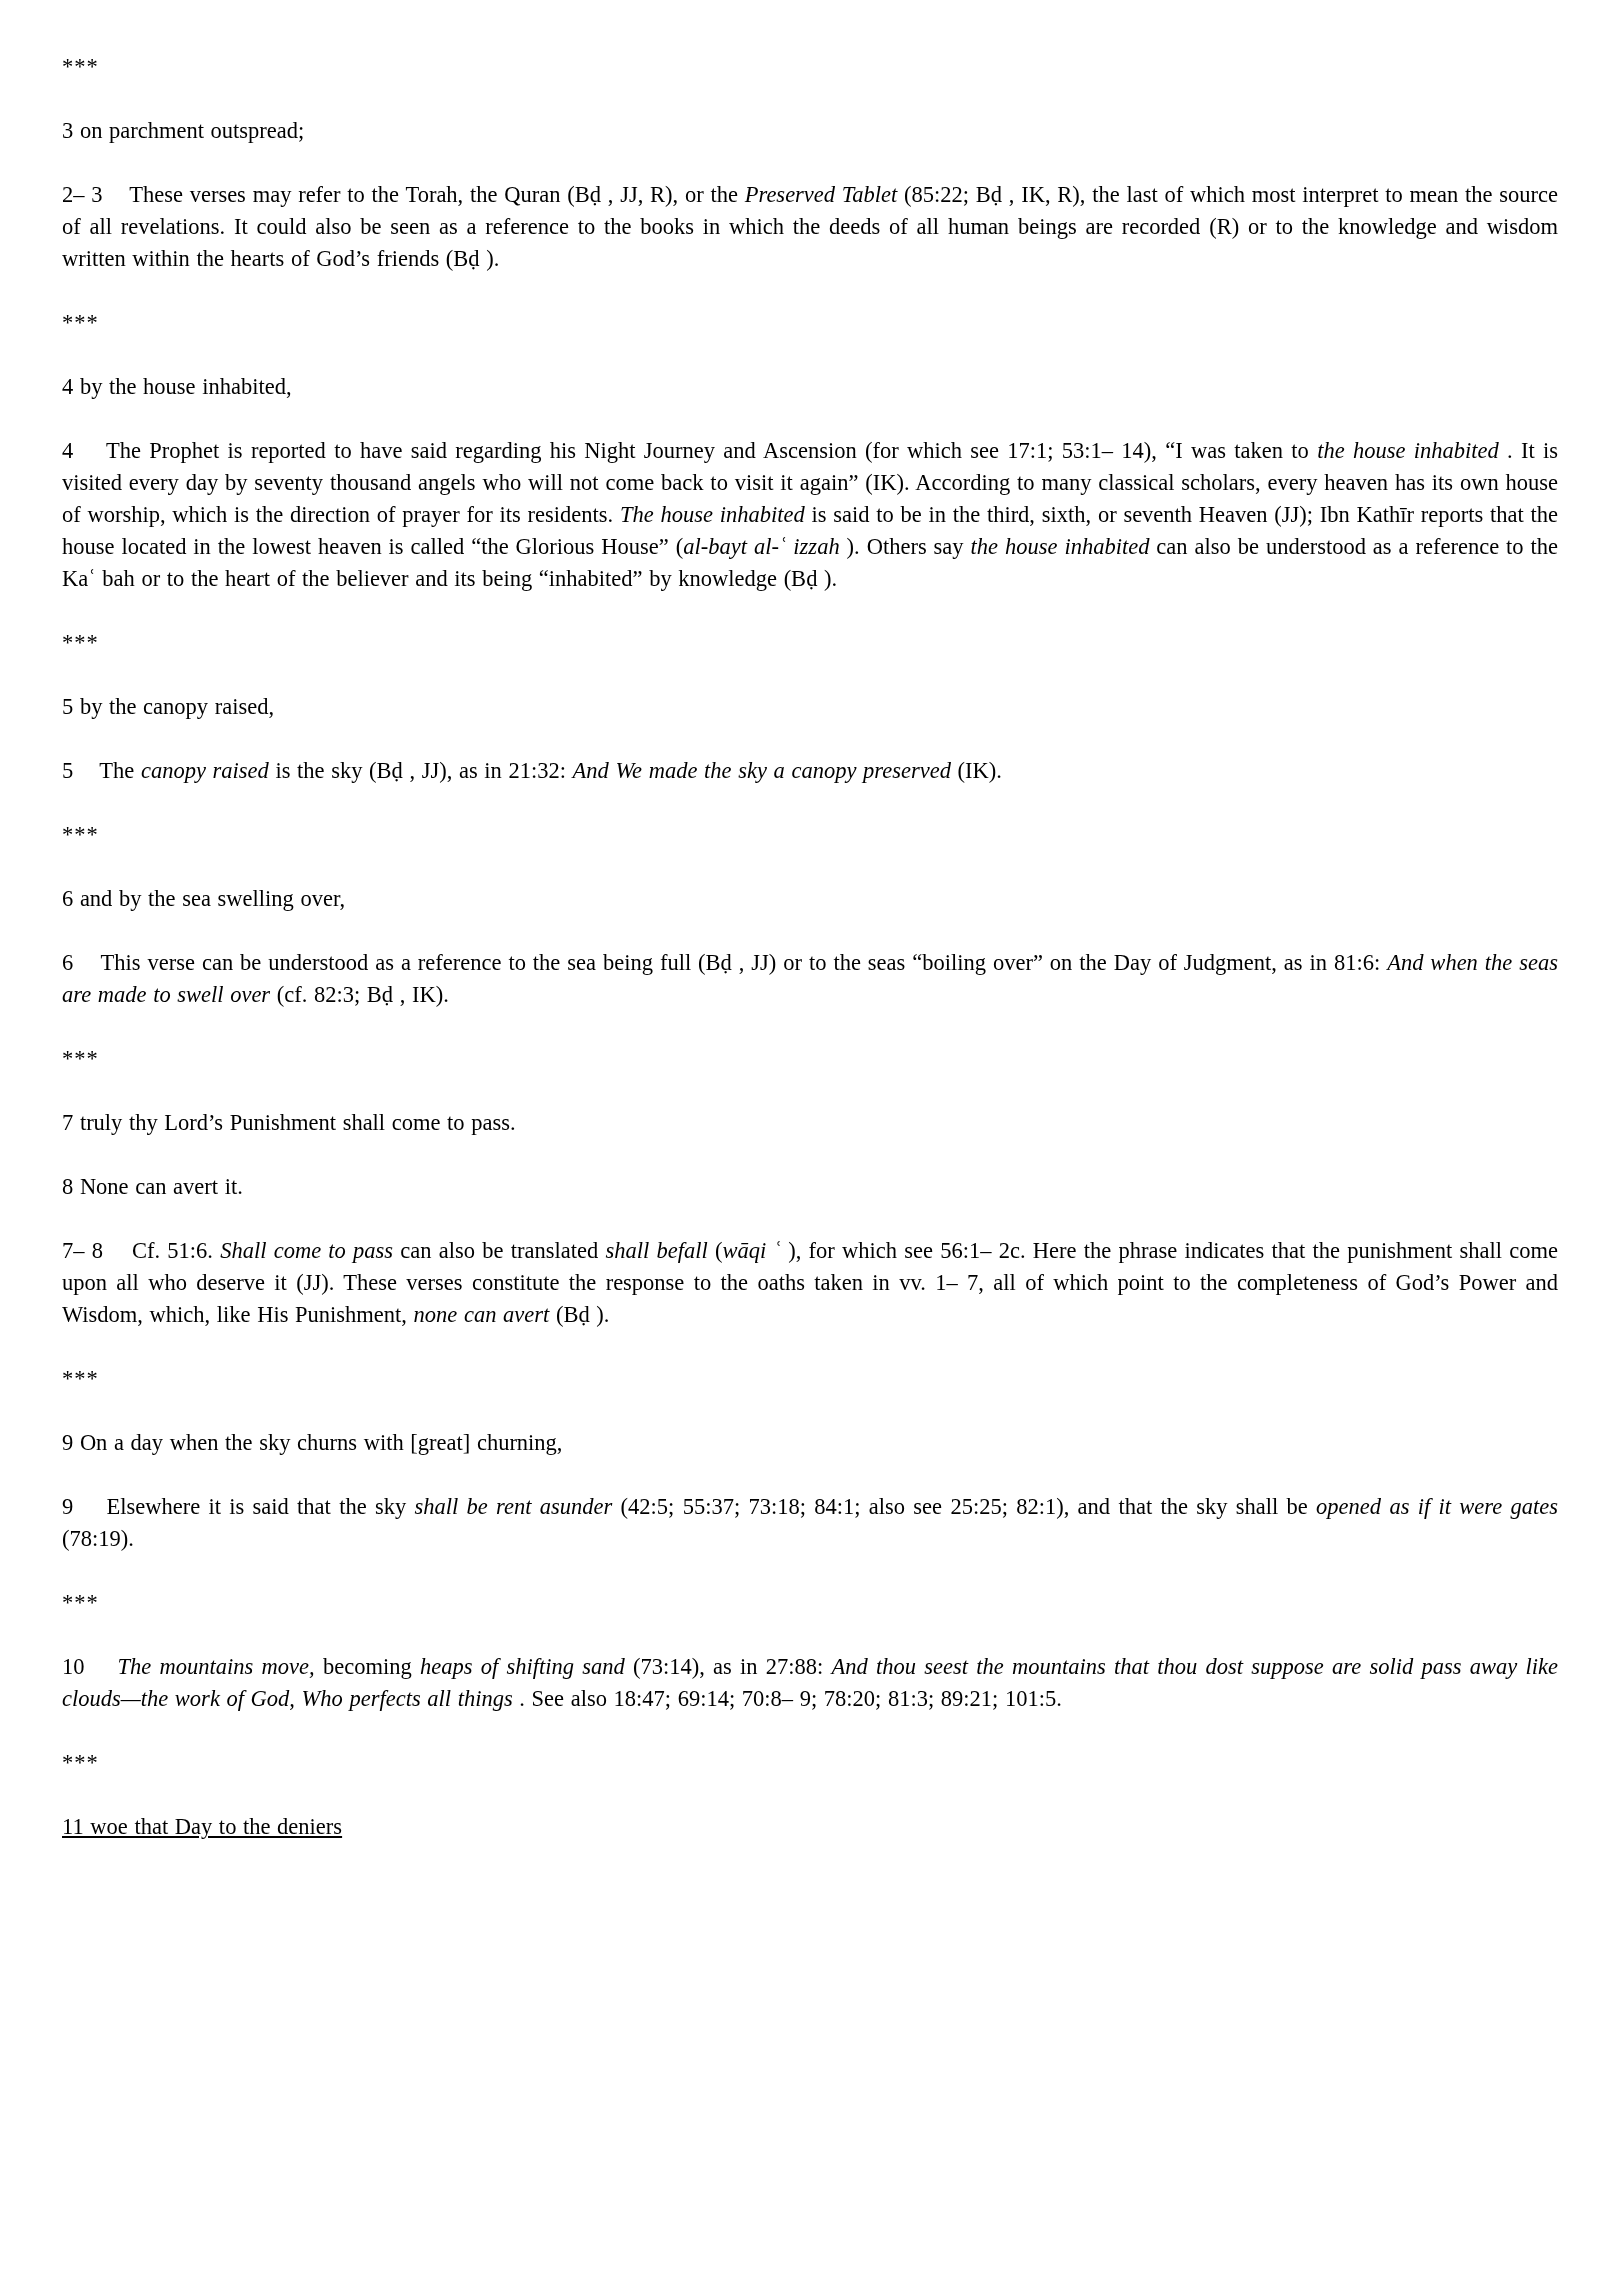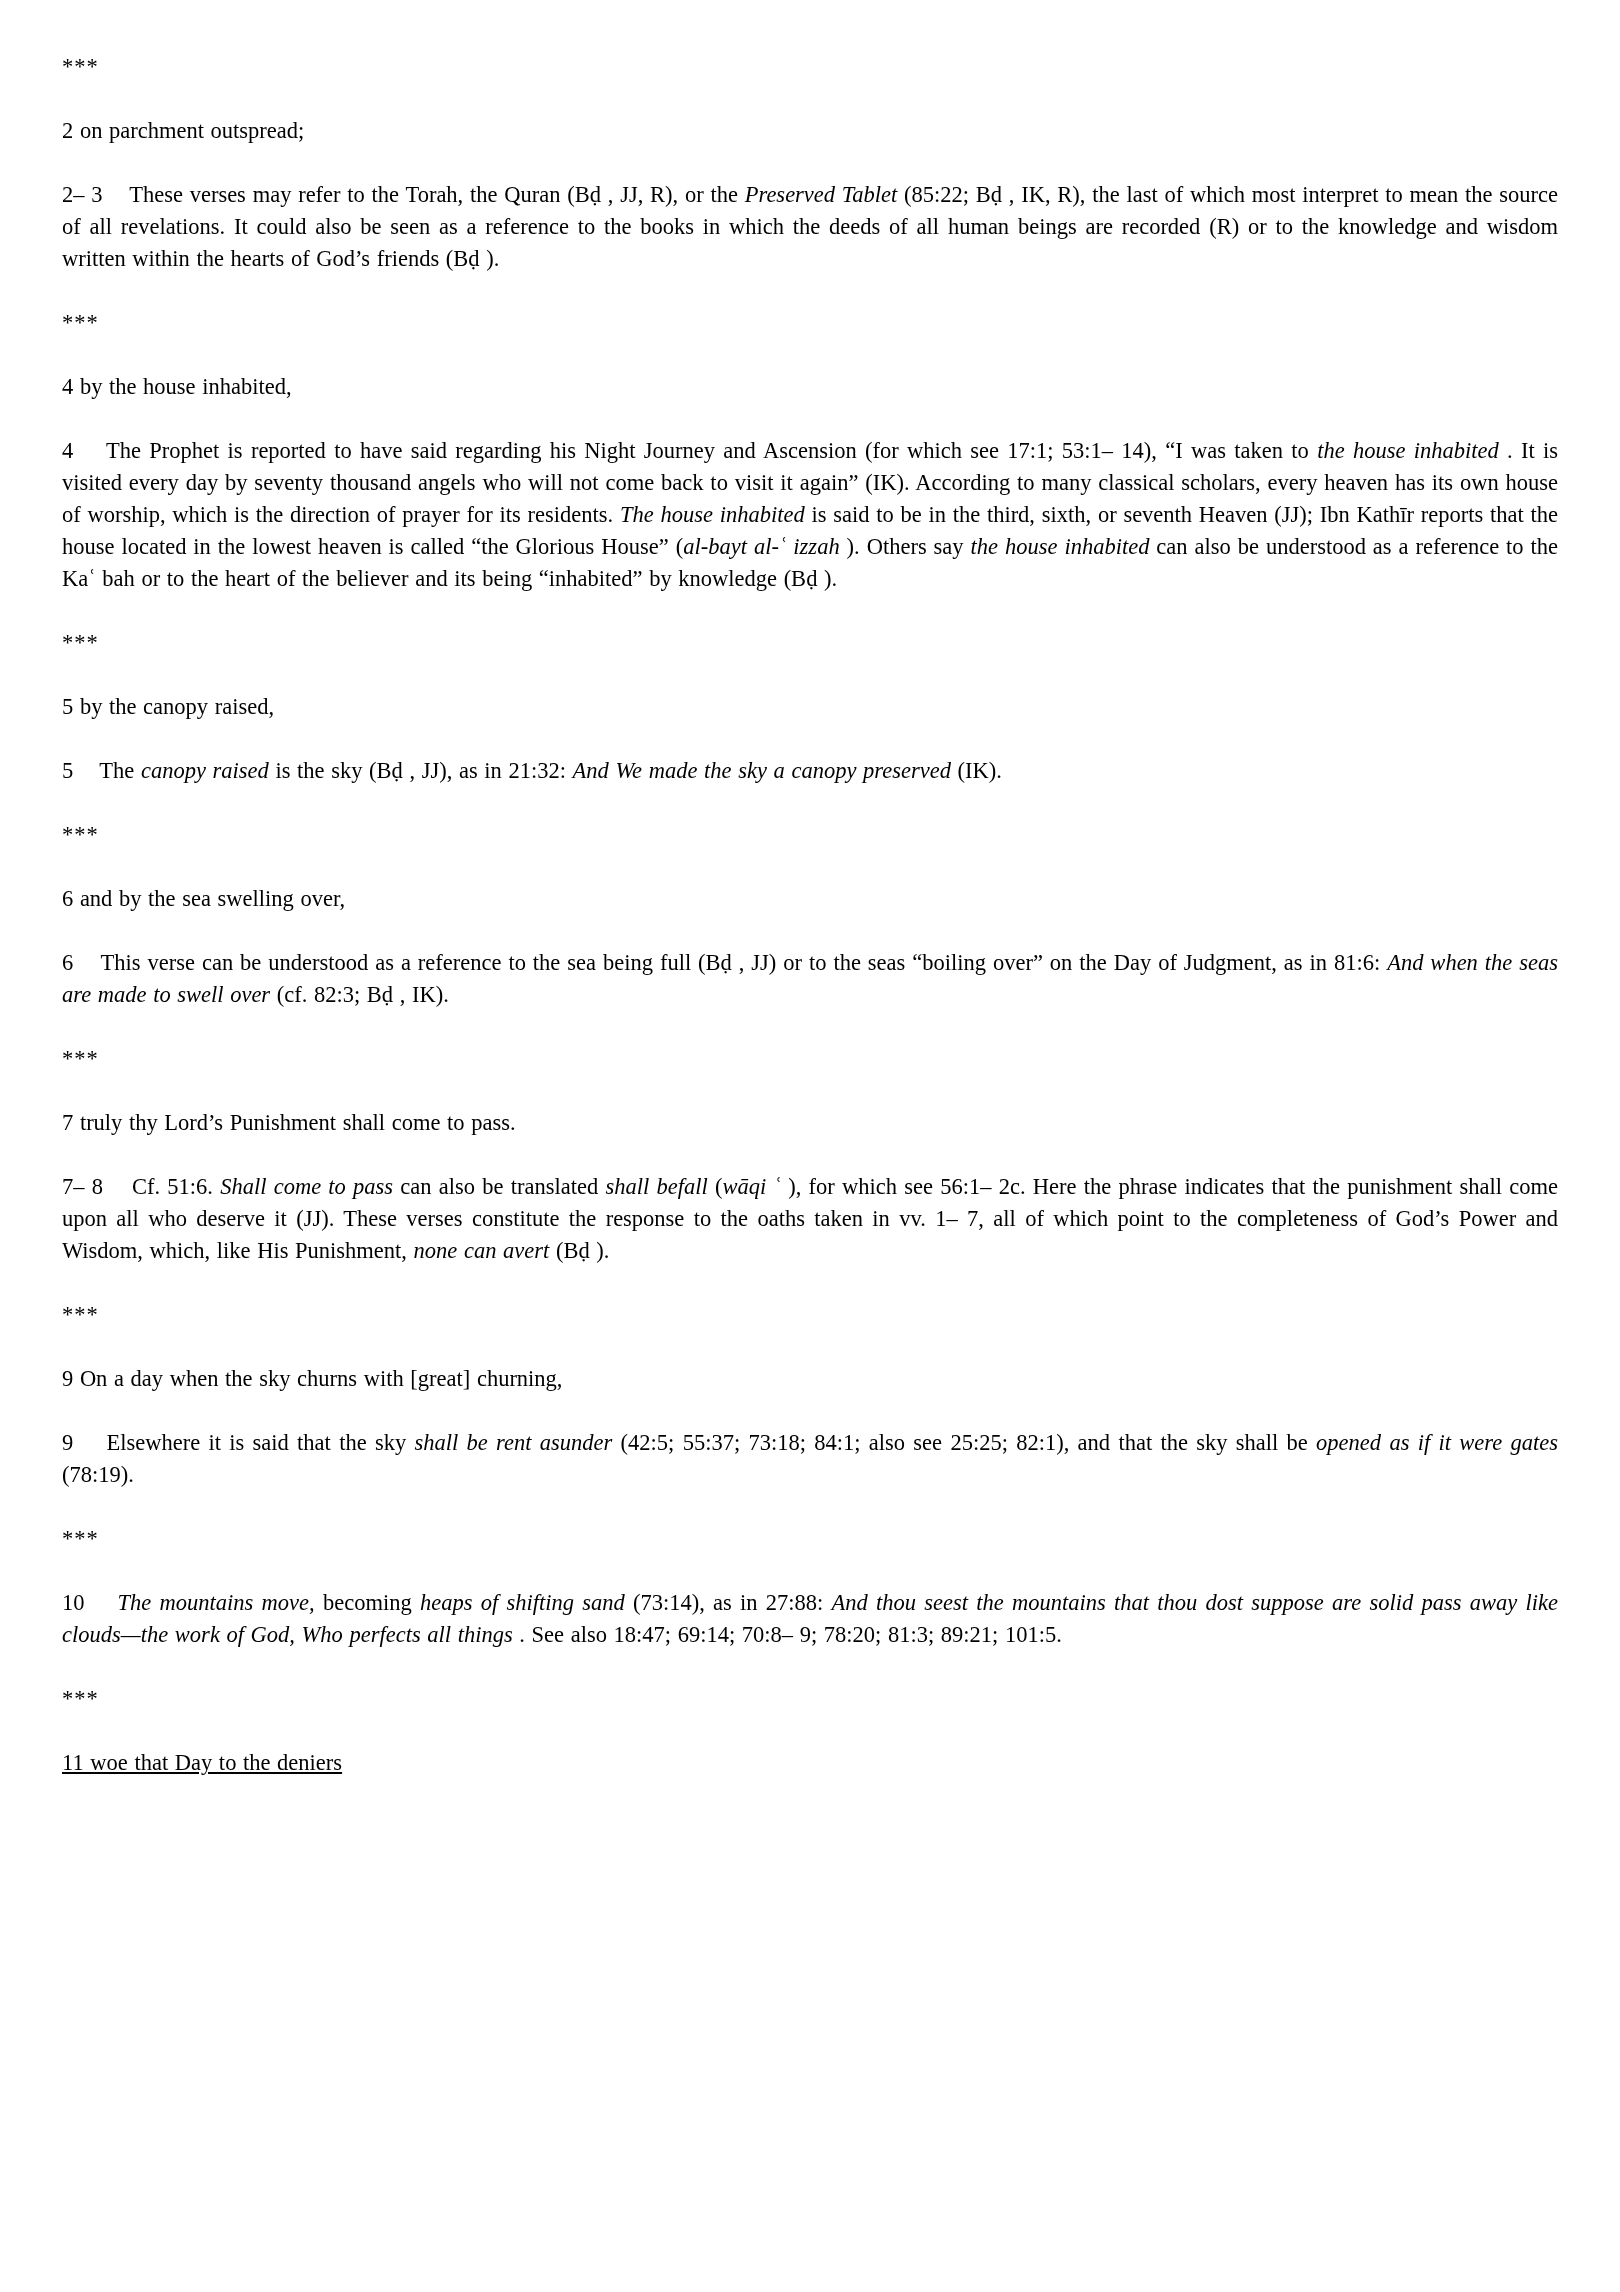--- a/index.html
+++ b/index.html
@@ -39,33 +39,34 @@
   }
   p.block i {
   }
 </style>
 </head>
 <body>
 
 <div class="page">
   <div class="doc-body" id="doc-body">
       <p class="block separator"><span>***</span></p>
-      <p class="block verse"><span>2 on parchment outspread;</span></p>
+      <p class="block verse"><span>3 on parchment outspread;</span></p>
       <p class="block commentary"><span>2– 3    These verses may refer to the Torah, the Quran (Bḍ , JJ, R), or the </span><i>Preserved Tablet</i><span> (85:22; Bḍ , IK, R), the last of which most interpret to mean the source of all revelations. It could also be seen as a reference to the books in which the deeds of all human beings are recorded (R) or to the knowledge and wisdom written within the hearts of God’s friends (Bḍ ).</span></p>
       <p class="block separator"><span>***</span></p>
       <p class="block verse"><span>4 by the house inhabited,</span></p>
       <p class="block commentary"><span>4    The Prophet is reported to have said regarding his Night Journey and Ascension (for which see 17:1; 53:1– 14), “I was taken to </span><i>the house inhabited</i><span> . It is visited every day by seventy thousand angels who will not come back to visit it again” (IK). According to many classical scholars, every heaven has its own house of worship, which is the direction of prayer for its residents. </span><i>The house inhabited</i><span> is said to be in the third, sixth, or seventh Heaven (JJ); Ibn Kathīr reports that the house located in the lowest heaven is called “the Glorious House” (</span><i>al-bayt al-ʿ izzah</i><span> ). Others say </span><i>the house inhabited</i><span> can also be understood as a reference to the Kaʿ bah or to the heart of the believer and its being “inhabited” by knowledge (Bḍ ).</span></p>
       <p class="block separator"><span>***</span></p>
       <p class="block verse"><span>5 by the canopy raised,</span></p>
       <p class="block commentary"><span>5    The </span><i>canopy raised</i><span> is the sky (Bḍ , JJ), as in 21:32: </span><i>And We made the sky a canopy preserved</i><span> (IK).</span></p>
       <p class="block separator"><span>***</span></p>
       <p class="block verse"><span>6 and by the sea swelling over,</span></p>
       <p class="block commentary"><span>6    This verse can be understood as a reference to the sea being full (Bḍ , JJ) or to the seas “boiling over” on the Day of Judgment, as in 81:6: </span><i>And when the seas are made to swell over</i><span> (cf. 82:3; Bḍ , IK).</span></p>
       <p class="block separator"><span>***</span></p>
       <p class="block verse"><span>7 truly thy Lord’s Punishment shall come to pass.</span></p>
+      <p class="block verse"><span>8 None can avert it.</span></p>
       <p class="block commentary"><span>7– 8    Cf. 51:6. </span><i>Shall come to pass</i><span> can also be translated </span><i>shall befall</i><span> (</span><i>wāqi ʿ</i><span> ), for which see 56:1– 2c. Here the phrase indicates that the punishment shall come upon all who deserve it (JJ). These verses constitute the response to the oaths taken in vv. 1– 7, all of which point to the completeness of God’s Power and Wisdom, which, like His Punishment, </span><i>none can avert</i><span> (Bḍ ).</span></p>
       <p class="block separator"><span>***</span></p>
       <p class="block verse"><span>9 On a day when the sky churns with [great] churning,</span></p>
       <p class="block commentary"><span>9    Elsewhere it is said that the sky </span><i>shall be rent asunder</i><span> (42:5; 55:37; 73:18; 84:1; also see 25:25; 82:1), and that the sky shall be </span><i>opened as if it were gates</i><span> (78:19).</span></p>
       <p class="block separator"><span>***</span></p>
       <p class="block commentary"><span>10    </span><i>The mountains move,</i><span> becoming </span><i>heaps of shifting sand</i><span> (73:14), as in 27:88: </span><i>And thou seest the mountains that thou dost suppose are solid pass away like clouds—the work of God, Who perfects all things</i><span> . See also 18:47; 69:14; 70:8– 9; 78:20; 81:3; 89:21; 101:5.</span></p>
       <p class="block separator"><span>***</span></p>
       <p class="block verse"><span>11 woe that Day to the deniers</span></p>
     </div>
 </div>

